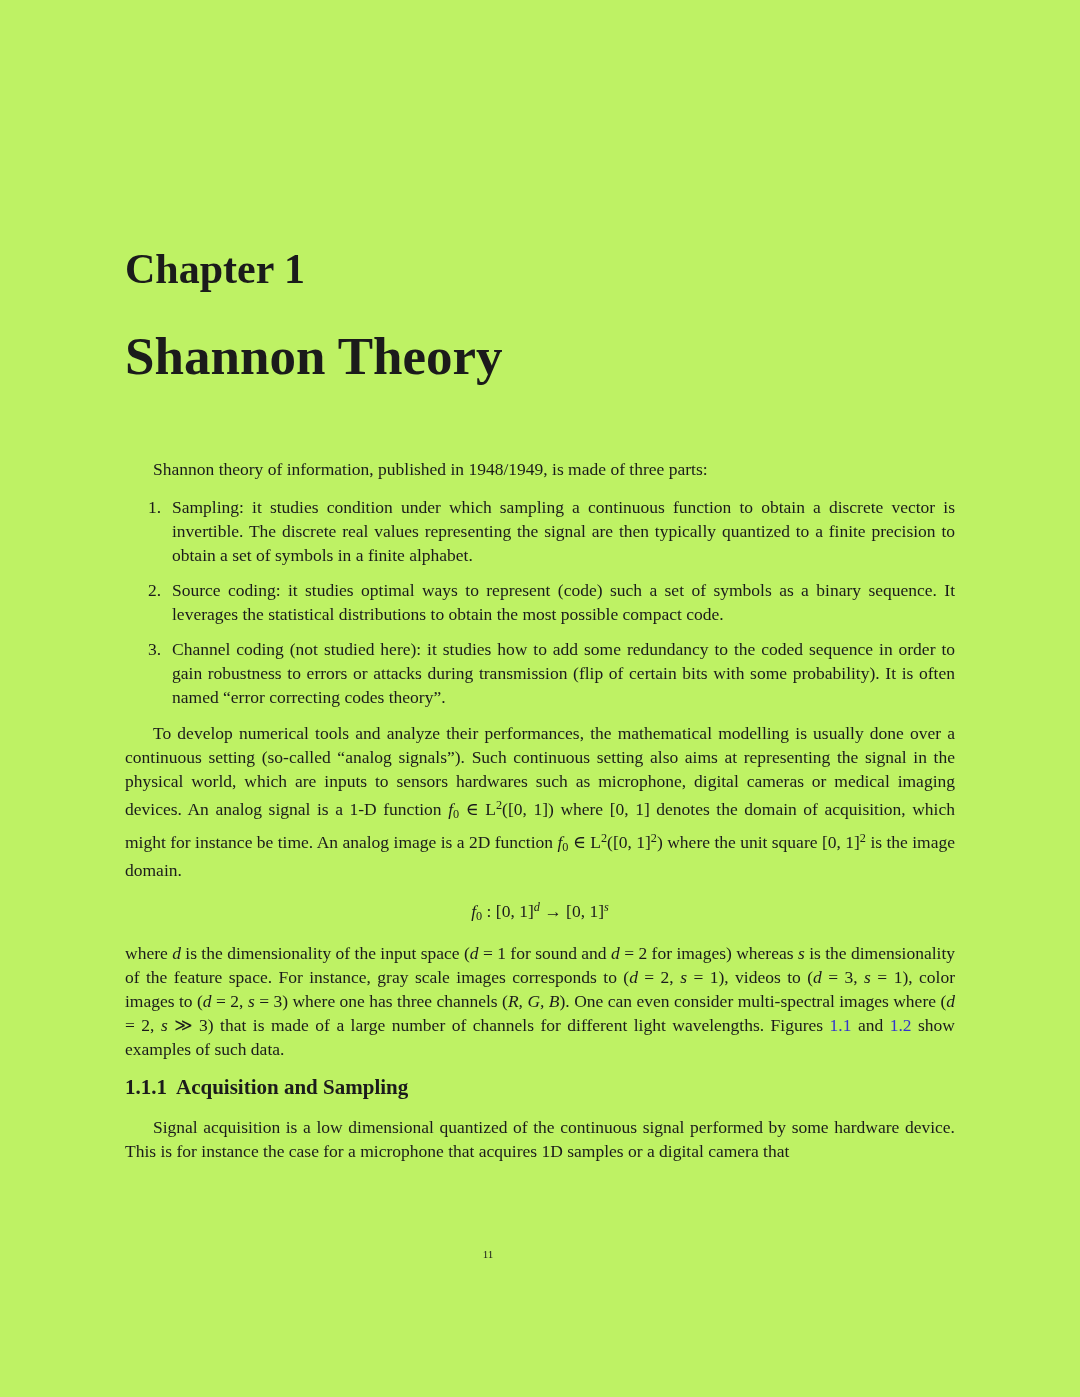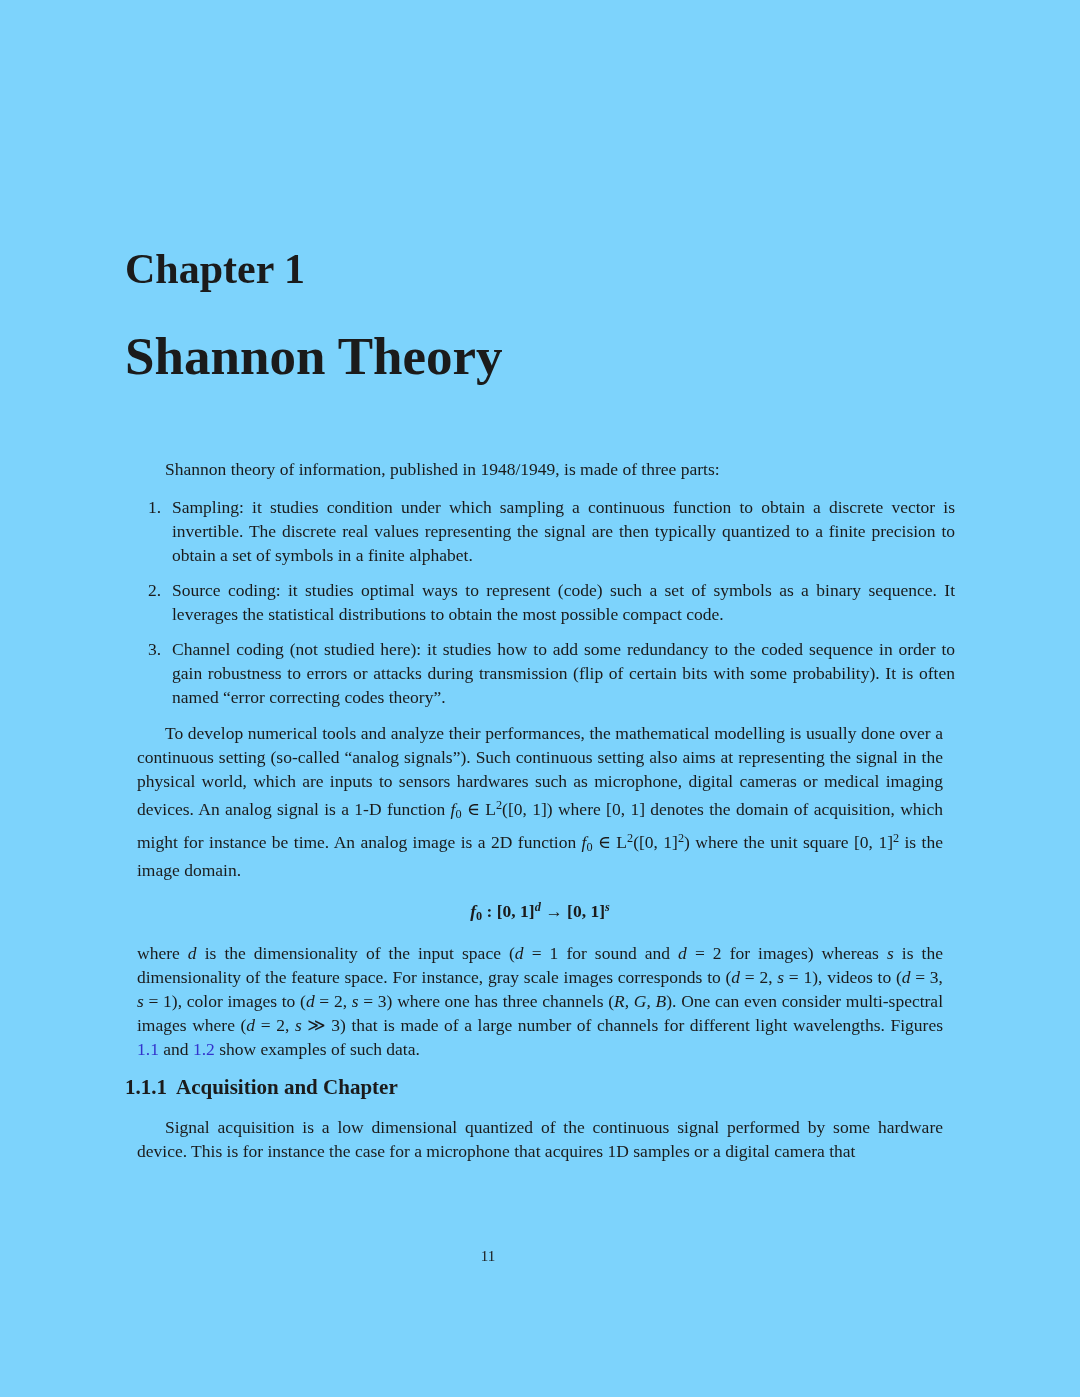--- a/index.html
+++ b/index.html
@@ -3,34 +3,34 @@
 <meta charset="utf-8">
 <style>
   html, body { margin: 0; padding: 0; }
   body {
     width: 1080px; height: 1397px;
     background: #ffffff;
     font-family: "Liberation Serif", "DejaVu Serif", serif;
     color: #1b1b1b;
     overflow: hidden;
   }
-  .page { position: relative; width: 1080px; height: 1397px; background: #7dd3fc; }
+  .page { position: relative; width: 1080px; height: 1397px; background: #bef264; }
   .content { position: absolute; left: 125px; top: 248px; width: 830px; }
 
   .chapter-label {
     font-size: 42px; font-weight: bold; line-height: 1;
     margin: 0 0 40px 0;
   }
   .chapter-title {
     font-size: 53px; font-weight: bold; line-height: 1;
     margin: 0 0 74px 0;
   }
   p, .para {
     font-size: 17.5px; line-height: 24px;
-    text-align: justify; margin: 12px;
+    text-align: justify; margin: 0;
   }
   .indent { text-indent: 28px; }
 
   .list { margin: 14px 0 12px 0; }
   .li {
     position: relative; padding-left: 47px;
     font-size: 17.5px; line-height: 24px; text-align: justify;
     margin-bottom: 11px;
   }
   .li .num { position: absolute; left: 23px; }
@@ -43,32 +43,31 @@
 
   .subsection-heading {
     font-size: 21px; font-weight: bold; line-height: 1;
     margin: 16px 0 17px 0; text-align: left;
   }
   .subsection-heading .sec-num { margin-right: 9px; }
 
   .equation {
     text-align: center; text-indent: 0;
     margin: 13px 0 13px 0;
-    font-weight: bold;
   }
 
   .mi { font-style: italic; }
   .msub { font-size: 70%; vertical-align: -0.25em; }
   .msup { font-size: 70%; vertical-align: 0.45em; }
   .link { color: #3333cc; cursor: pointer; }
   .cite { color: #cc3333; cursor: pointer; }
 
   .footer {
     position: absolute; top: 1248px; left: 0; width: 976px;
-    text-align: center; font-size: 15px; color: #1b1b1b;
+    text-align: center; font-size: 11px; color: #1b1b1b;
   }
 </style>
 </head>
 <body>
 
 <div class="page">
   <div class="content">
 
     <div class="chapter-label">Chapter 1</div>
     <div class="chapter-title">Shannon Theory</div>
@@ -89,21 +88,21 @@
 
 
 
     <p class="indent"><span>To develop numerical tools and analyze their performances, the mathematical modelling is usually done over a continuous setting (so-called “analog signals”). Such continuous setting also aims at representing the signal in the physical world, which are inputs to sensors hardwares such as microphone, digital cameras or medical imaging devices. An analog signal is a 1-D function </span><span class="mi">f</span><span class="msub">0</span><span> ∈ L</span><span class="msup">2</span><span>([0, 1]) where [0, 1] denotes the domain of acquisition, which might for instance be time. An analog image is a 2D function </span><span class="mi">f</span><span class="msub">0</span><span> ∈ L</span><span class="msup">2</span><span>([0, 1]</span><span class="msup">2</span><span>) where the unit square [0, 1]</span><span class="msup">2</span><span> is the image domain.</span></p>
 
     <div class="para equation"><span class="mi">f</span><span class="msub">0</span><span> : [0, 1]</span><span class="mi msup">d</span><span> → [0, 1]</span><span class="mi msup">s</span></div>
 
     <p><span>where </span><span class="mi">d</span><span> is the dimensionality of the input space (</span><span class="mi">d</span><span> = 1 for sound and </span><span class="mi">d</span><span> = 2 for images) whereas </span><span class="mi">s</span><span> is the dimensionality of the feature space. For instance, gray scale images corresponds to (</span><span class="mi">d</span><span> = 2, </span><span class="mi">s</span><span> = 1), videos to (</span><span class="mi">d</span><span> = 3, </span><span class="mi">s</span><span> = 1), color images to (</span><span class="mi">d</span><span> = 2, </span><span class="mi">s</span><span> = 3) where one has three channels (</span><span class="mi">R, G, B</span><span>). One can even consider multi-spectral images where (</span><span class="mi">d</span><span> = 2, </span><span class="mi">s</span><span> ≫ 3) that is made of a large number of channels for different light wavelengths. Figures </span><span class="link">1.1</span><span> and </span><span class="link">1.2</span><span> show examples of such data.</span></p>
 
     <div class="subsection-heading">
-      <span class="sec-num">1.1.1</span><span>Acquisition and Chapter</span>
+      <span class="sec-num">1.1.1</span><span>Acquisition and Sampling</span>
     </div>
 
     <p class="indent">Signal acquisition is a low dimensional quantized of the continuous signal performed by some hardware device. This is for instance the case for a microphone that acquires 1D samples or a digital camera that</p>
 
   </div>
 
   <div class="footer">11</div>
 </div>
 
 </body></html>

